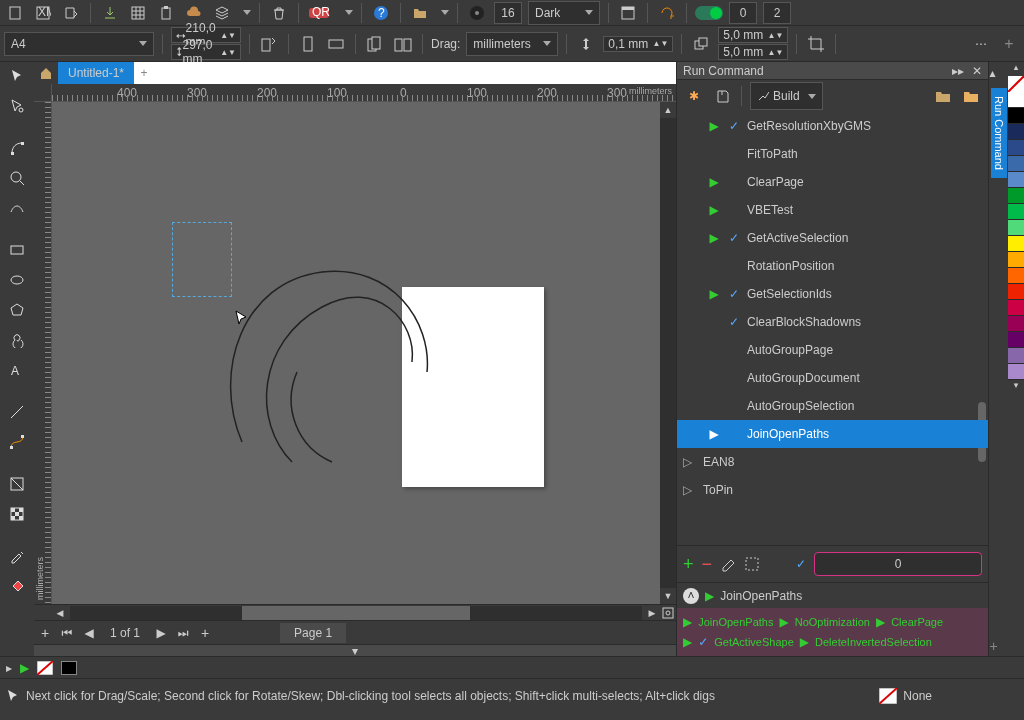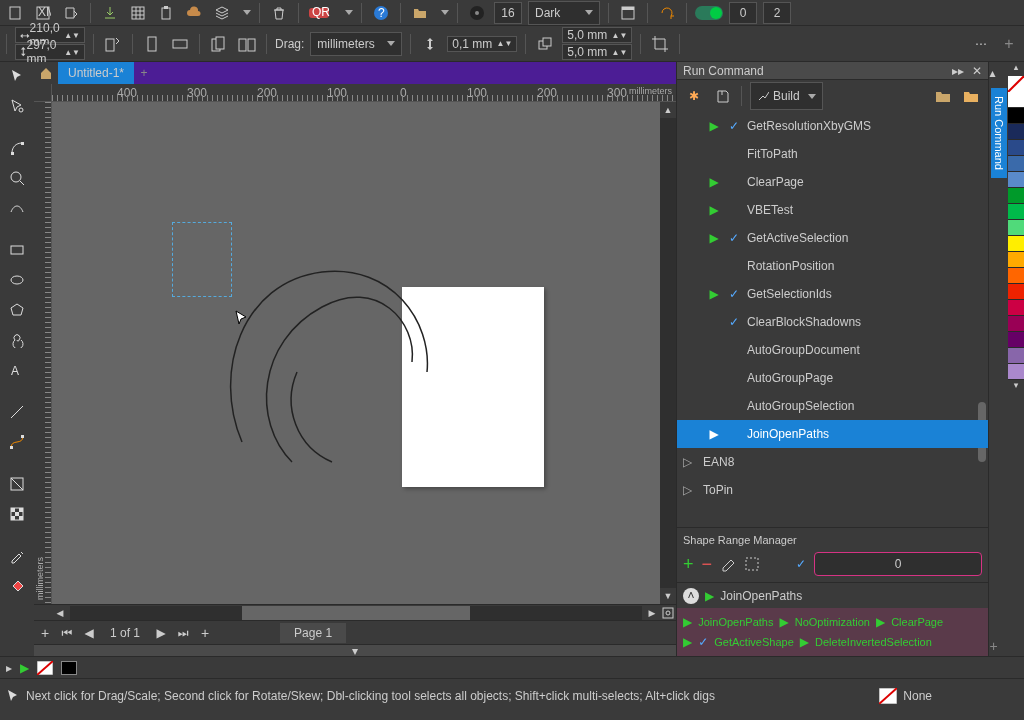--- a/index.html
+++ b/index.html
@@ -8,21 +8,21 @@
 .toolbar2 { height: 36px; background: #3a3a3a; display: flex; align-items: center; padding: 2px 4px; gap: 6px; border-bottom: 1px solid #2a2a2a; }
 .sep { width: 1px; height: 20px; background: #555; margin: 0 2px; }
 .icon-btn { width: 22px; height: 22px; display: flex; align-items: center; justify-content: center; cursor: pointer; border-radius: 2px; color: #ccc; }
 .input-box { background: #2f2f2f; border: 1px solid #555; height: 22px; padding: 0 4px; display: flex; align-items: center; }
 .dropdown { background: #2f2f2f; border: 1px solid #555; height: 24px; padding: 0 6px; display: flex; align-items: center; justify-content: space-between; cursor: pointer; }
 .caret { width: 0; height: 0; border-left: 4px solid transparent; border-right: 4px solid transparent; border-top: 5px solid #aaa; margin-left: 4px; }
 .main { display: flex; height: 594px; }
 .left-tools { width: 34px; background: #3a3a3a; display: flex; flex-direction: column; align-items: center; padding-top: 2px; gap: 6px; }
 .tool { width: 24px; height: 24px; display: flex; align-items: center; justify-content: center; cursor: pointer; }
 .canvas-area { flex: 1; display: flex; flex-direction: column; position: relative; }
-.tab-bar { height: 22px; background: #4c1d95; display: flex; align-items: center; }
+.tab-bar { height: 22px; background: #ffffff; display: flex; align-items: center; }
 .home-tab { width: 24px; height: 22px; background: #3a3a3a; display: flex; align-items: center; justify-content: center; }
 .doc-tab { background: #1a82d6; padding: 0 10px; height: 22px; display: flex; align-items: center; color: #fff; }
 .add-tab { width: 20px; height: 22px; display: flex; align-items: center; justify-content: center; color: #888; cursor: pointer; }
 .ruler-h { height: 18px; background: #3a3a3a; border-bottom: 1px solid #555; margin-left: 18px; position: relative; overflow: hidden; }
 .ruler-v { width: 18px; background: #3a3a3a; border-right: 1px solid #555; position: relative; }
 .canvas-wrap { flex: 1; display: flex; overflow: hidden; }
 .canvas { flex: 1; background: #666; position: relative; overflow: hidden; }
 .page { position: absolute; background: #fff; box-shadow: 2px 2px 4px rgba(0,0,0,0.3); }
 .scroll-v { width: 16px; background: #3a3a3a; display: flex; flex-direction: column; }
 .scroll-btn { width: 16px; height: 16px; display: flex; align-items: center; justify-content: center; font-size: 9px; cursor: pointer; }
@@ -169,20 +169,24 @@
     </div>
   <div class="sep"></div>
   <div style="width:28px;height:14px;background:#2a7a5a;border-radius:7px;position:relative;cursor:pointer;">
       <div style="width:12px;height:12px;background:#0c4;border-radius:50%;position:absolute;right:1px;top:1px;"></div>
     </div>
   <div class="input-box" style="width:28px;justify-content:center;">0</div>
   <div class="input-box" style="width:28px;justify-content:center;">2</div>
 </div>
 
 <div class="toolbar2">
+  <div class="dropdown" style="width:150px;">
+      <span>A4</span>
+      <span class="caret"></span>
+    </div>
   <div class="sep"></div>
   <div class="mini-stack">
     <div class="mini-field">
         <span>⭤</span>
         <span>210,0 mm</span>
         <span style="font-size:8px;">▲▼</span>
       </div>
     <div class="mini-field">
         <span>⭥</span>
         <span>297,0 mm</span>
@@ -518,26 +522,26 @@
           <span>GetSelectionIds</span>
         </div>
         <div class="cmd-item">
           <span class="cmd-spacer"></span>
           <span class="cmd-check">✓</span>
           <span>ClearBlockShadowns</span>
         </div>
         <div class="cmd-item">
           <span class="cmd-spacer"></span>
           <span class="cmd-spacer"></span>
+          <span>AutoGroupPage</span>
+        </div>
+        <div class="cmd-item">
+          <span class="cmd-spacer"></span>
+          <span class="cmd-spacer"></span>
           <span>AutoGroupDocument</span>
-        </div>
-        <div class="cmd-item">
-          <span class="cmd-spacer"></span>
-          <span class="cmd-spacer"></span>
-          <span>AutoGroupPage</span>
         </div>
         <div class="cmd-item">
           <span class="cmd-spacer"></span>
           <span class="cmd-spacer"></span>
           <span>AutoGroupSelection</span>
         </div>
         <div class="cmd-item selected">
           <span class="cmd-play">▶</span>
           <span class="cmd-spacer"></span>
           <span>JoinOpenPaths</span>
@@ -545,21 +549,20 @@
         <div class="cmd-item" style="padding-left: 6px;">
           <span style="width:14px;color:#aaa;">▷</span>
           <span>EAN8</span>
         </div>
         <div class="cmd-item" style="padding-left: 6px;">
           <span style="width:14px;color:#aaa;">▷</span>
           <span>ToPin</span>
         </div>
       </div>
     <div class="shape-range">
-      <div class="shape-range-label">Shape Range Manager</div>
       <div class="shape-range-row">
         <span style="color:#3c3;font-size:18px;cursor:pointer;">+</span>
         <span style="color:#e55;font-size:18px;cursor:pointer;">−</span>
         <span style="cursor:pointer;">
             <svg width="16" height="16">
               <path d="M3 12l8-8 3 3-8 8H3z" fill="none" stroke="#ccc"></path>
             </svg>
           </span>
         <span style="cursor:pointer;">
             <svg width="16" height="16">

